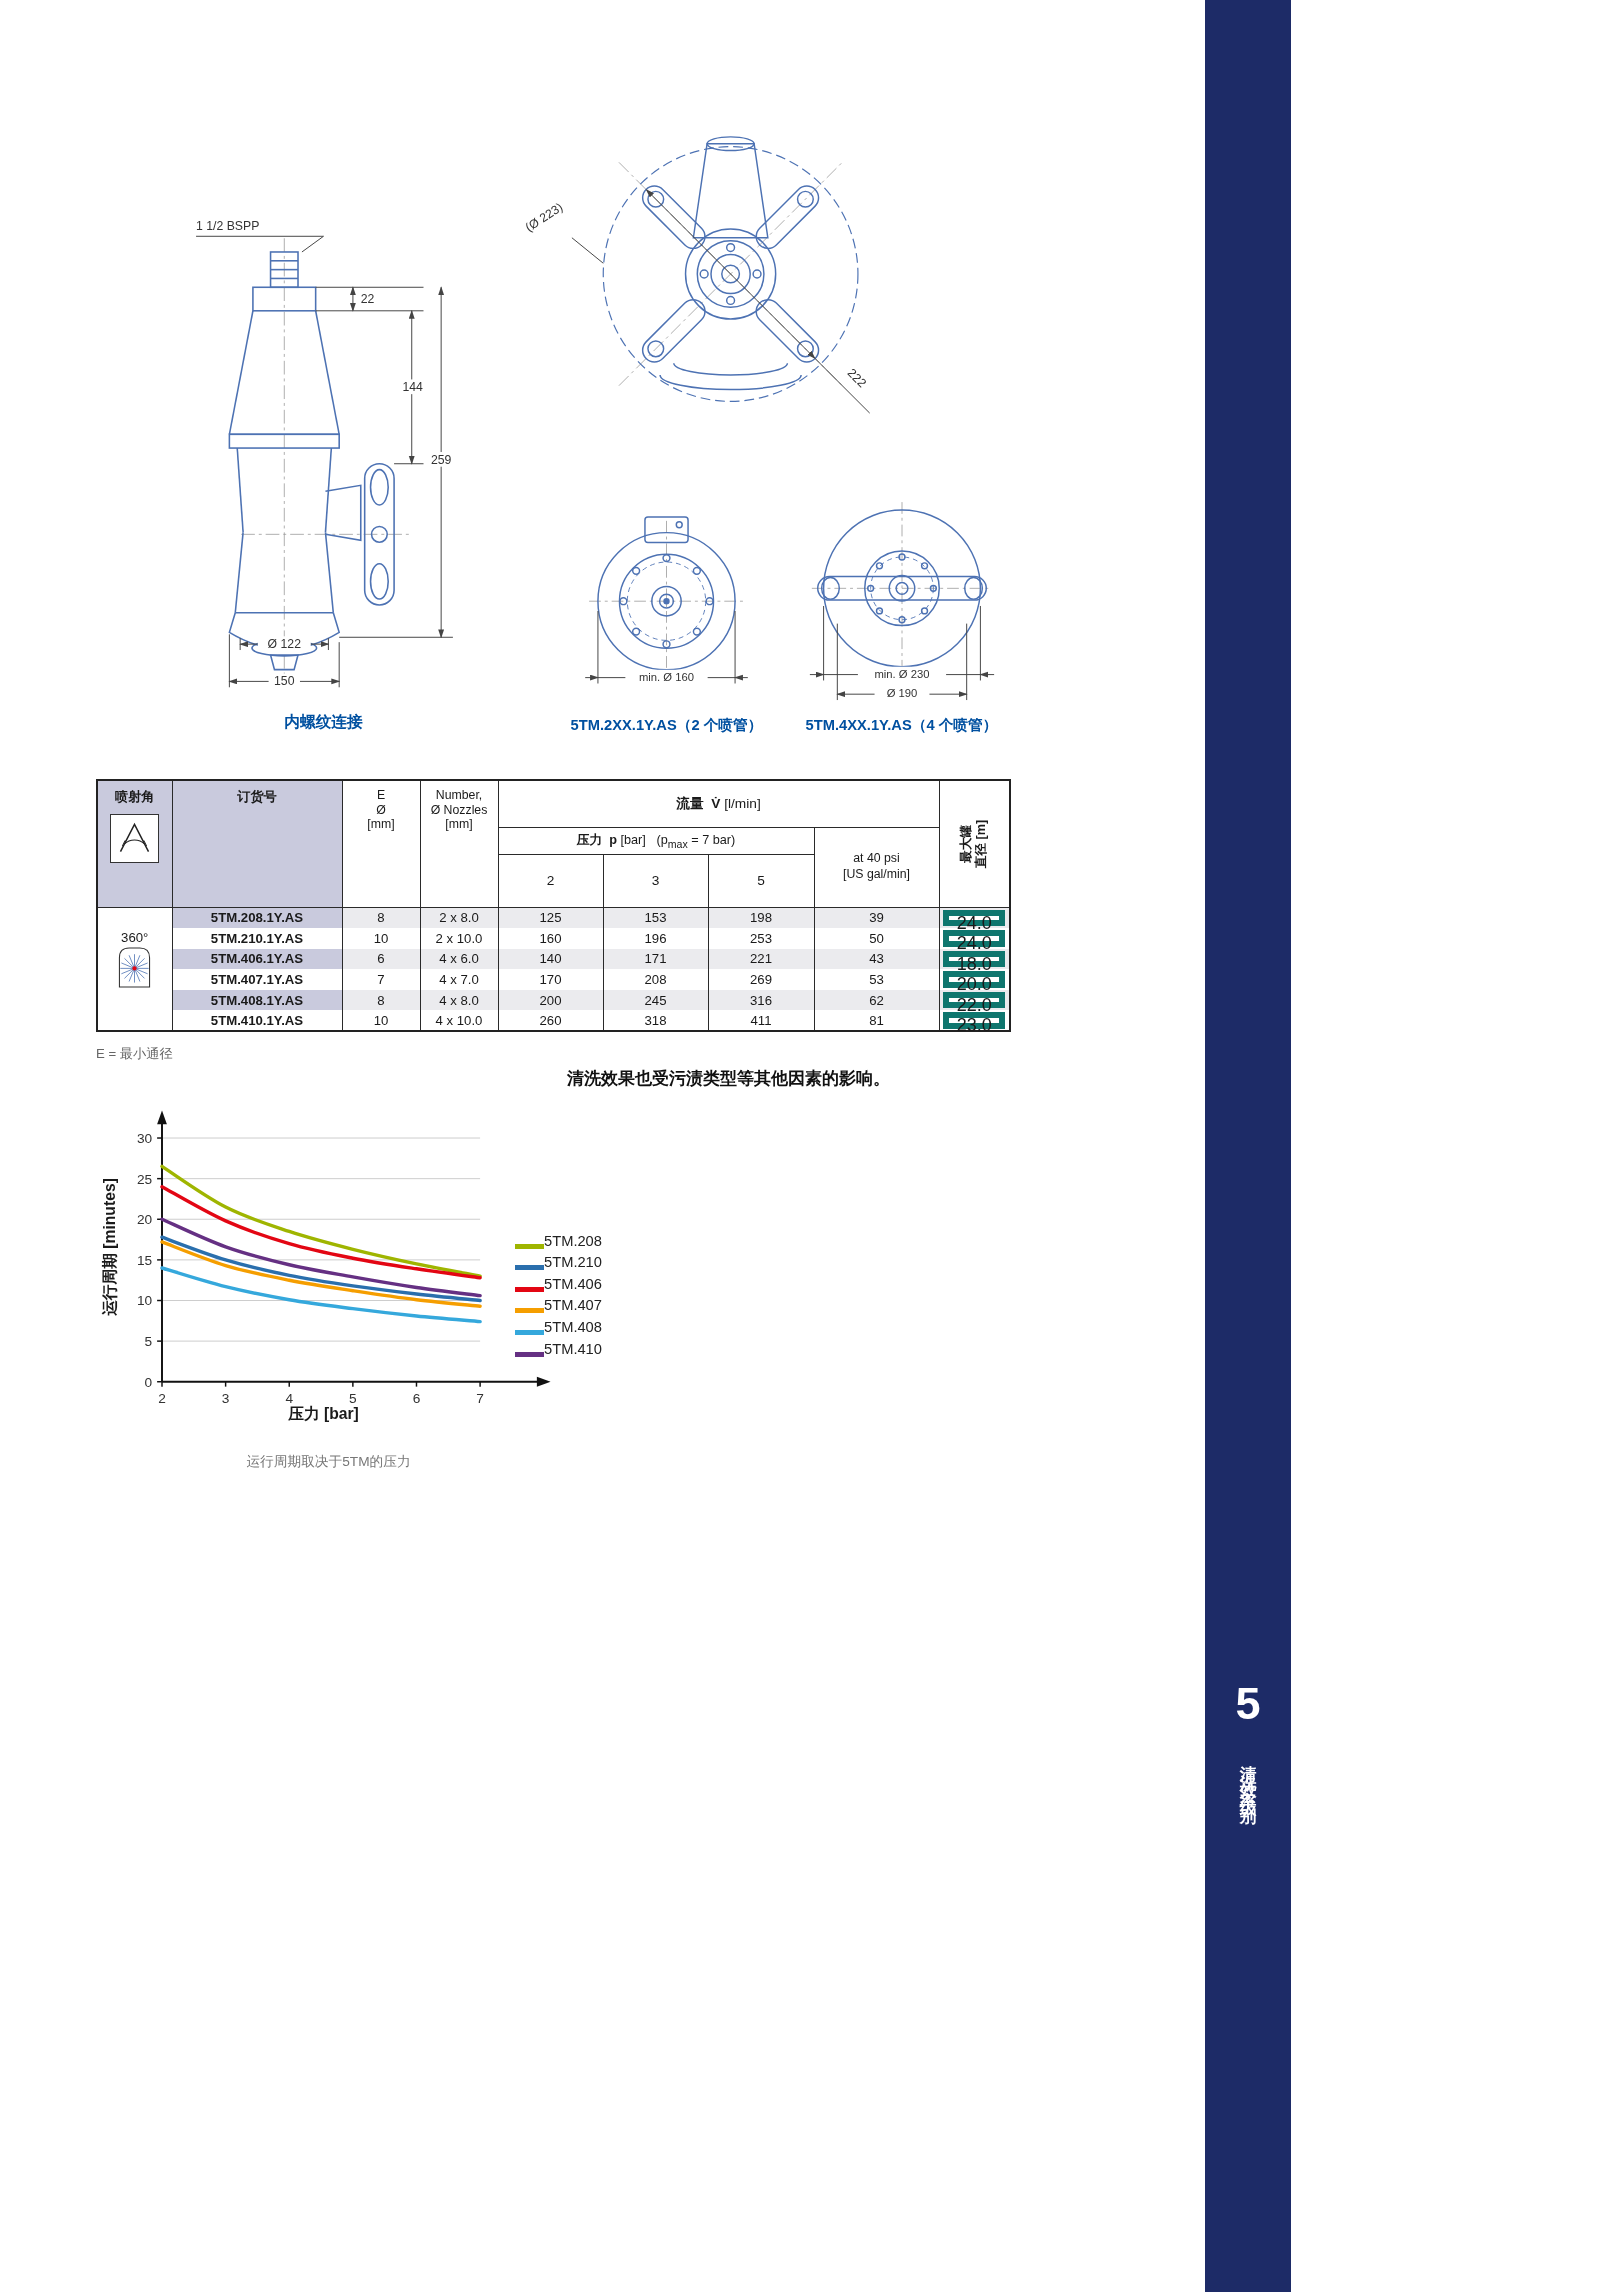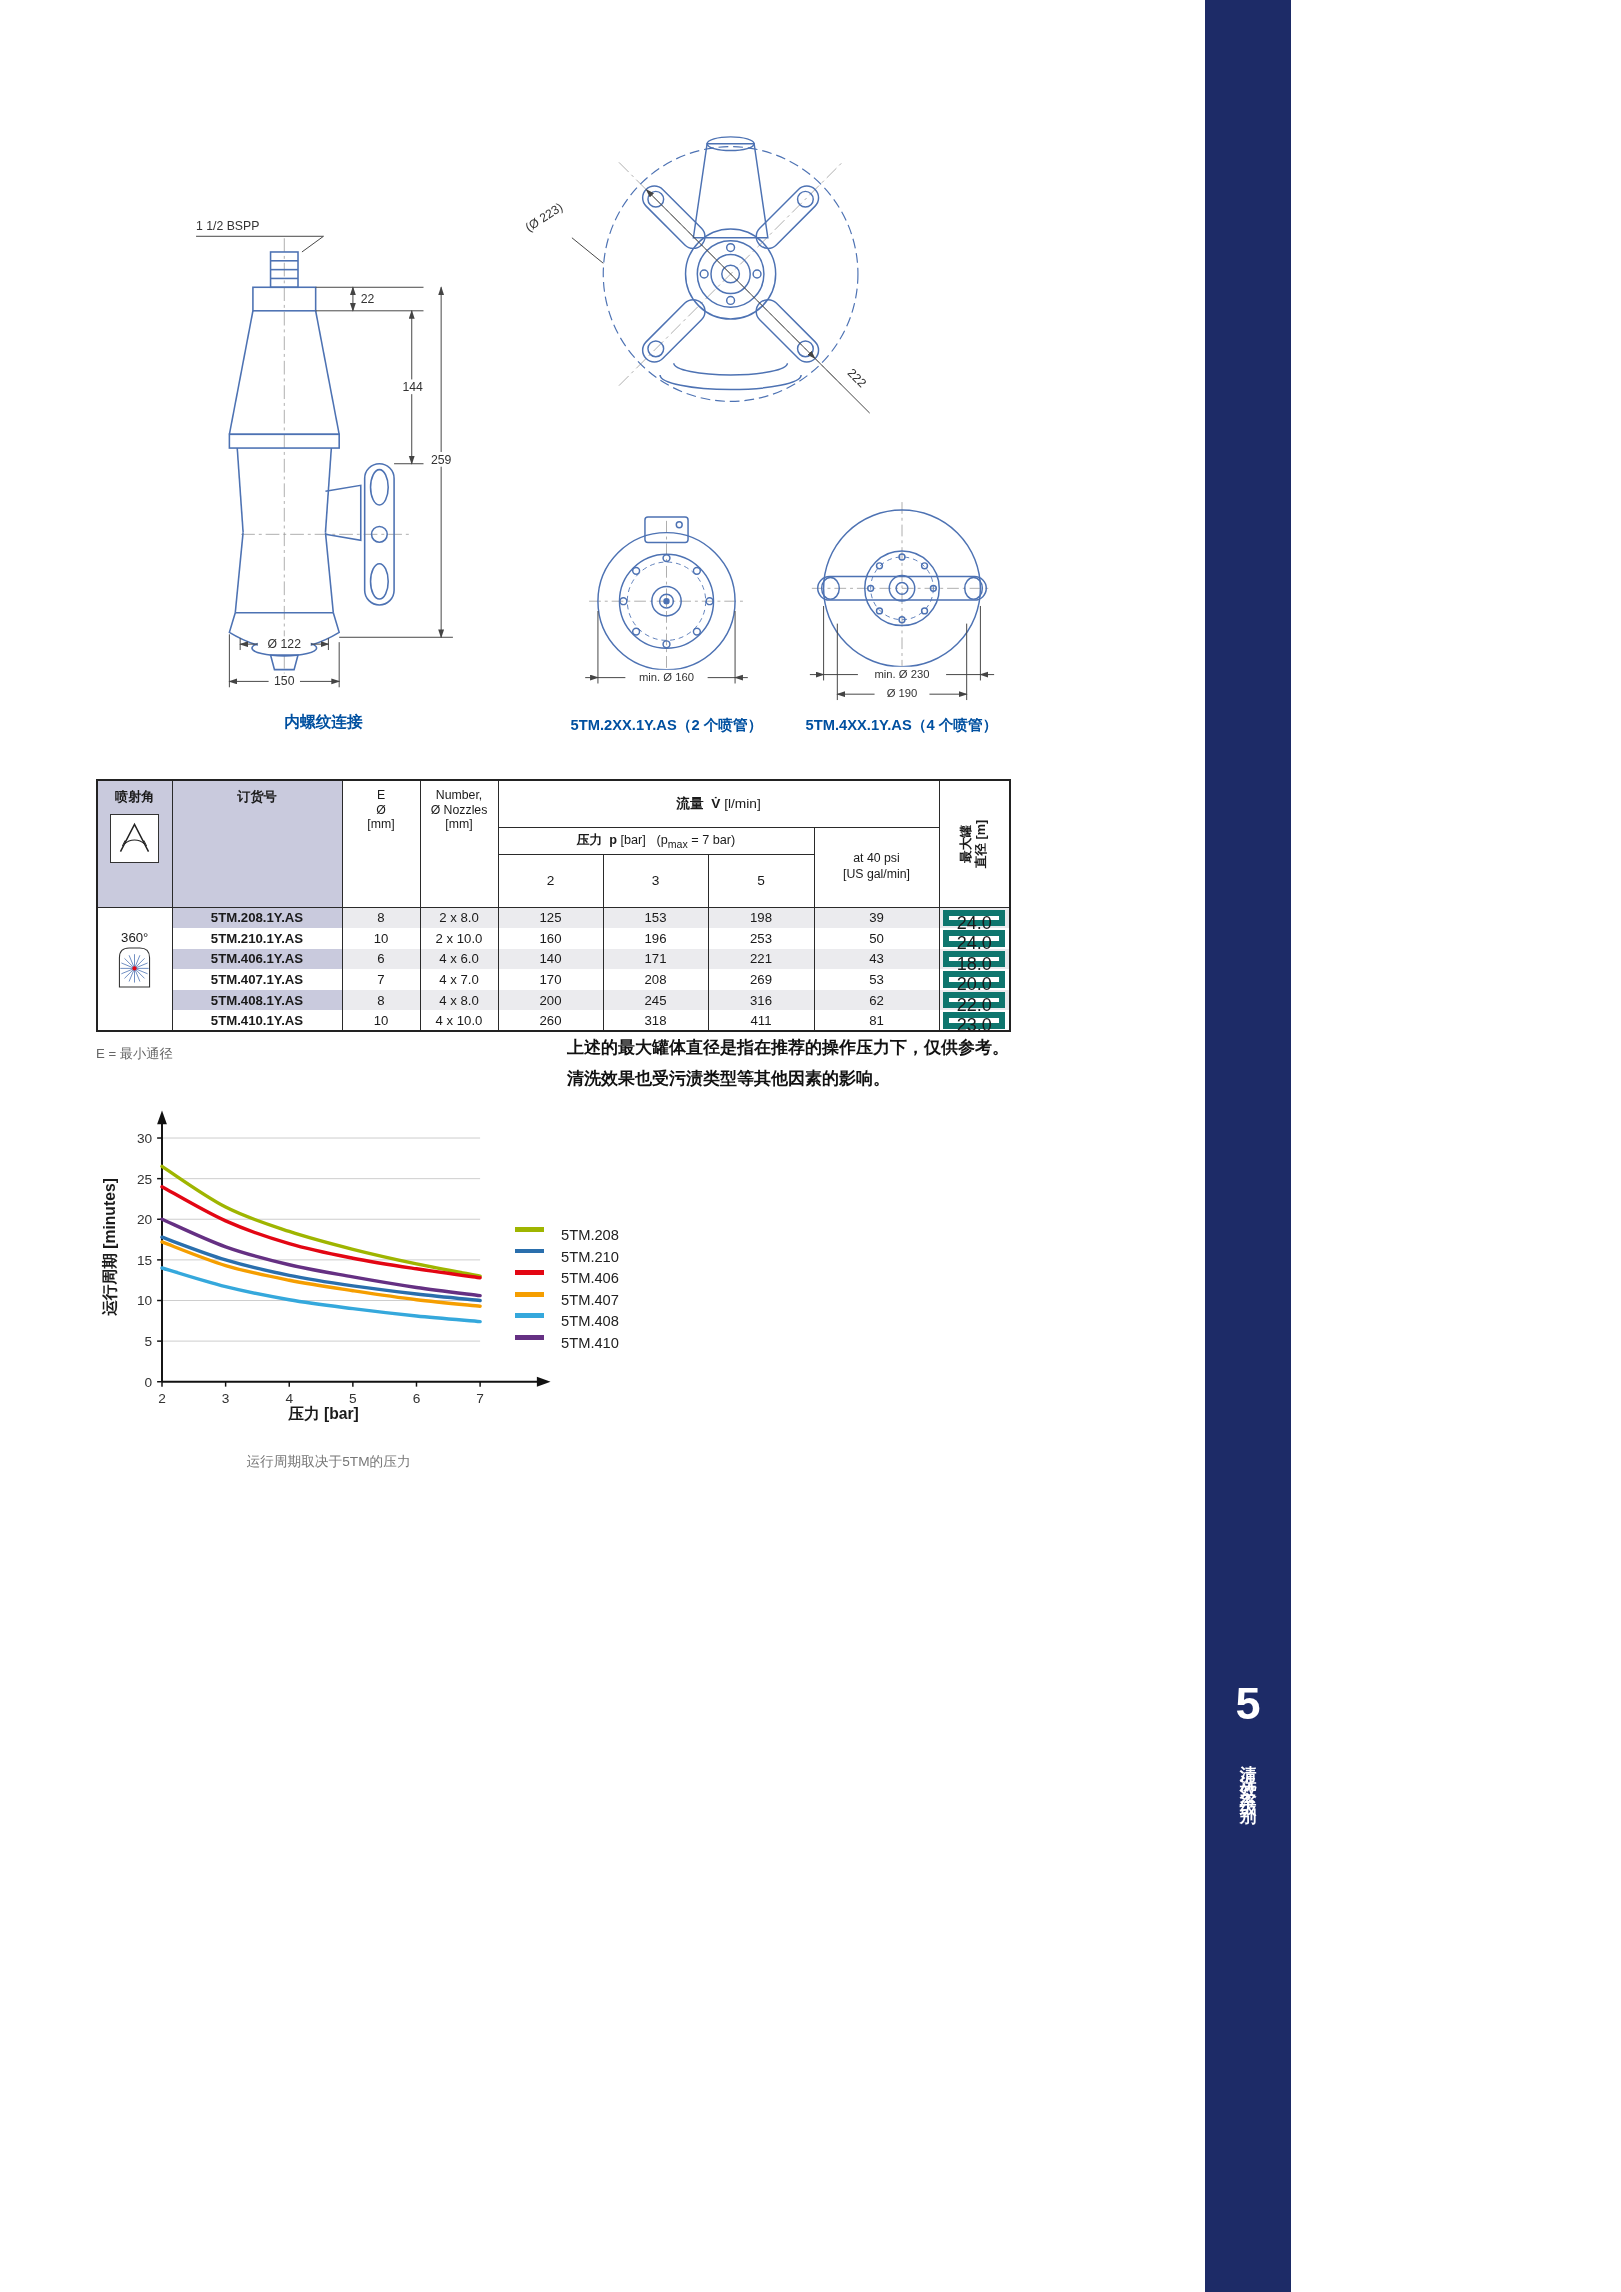--- a/index.html
+++ b/index.html
@@ -56,21 +56,21 @@
   
   .enote{position:absolute;left:96px;top:1045px;font-size:13.2px;color:#666}
   .bignote{position:absolute;left:567px;width:745px;font-size:17px;font-weight:bold;line-height:30px;color:#111}
 
   
   .ylabel{position:absolute;left:110px;top:1247px;transform:translate(-50%,-50%) rotate(-90deg);
           font-weight:bold;font-size:15.7px;white-space:nowrap}
   .xlabel{position:absolute;left:162px;top:1404px;width:323px;text-align:center;font-weight:bold;font-size:15.7px}
   .chartcap{position:absolute;left:162px;top:1453px;width:333px;text-align:center;font-size:13.7px;color:#777}
   .legend{position:absolute;left:515px;top:1227px}
-  .legend-item{display:flex;align-items:flex-start;gap:17px;height:21.6px}
+  .legend-item{display:flex;align-items:flex-end;gap:0;height:21.6px}
   .legend-swatch{width:29px;height:4.9px}
   .legend-label{font-size:14.7px;color:#222}
 
   
   .pagenum{position:absolute;left:1345px;top:2227px;font-size:17px;color:#555}
   .logo{position:absolute;left:1397px;top:2213px;width:132px;height:47px;border:2px solid #0c3e8e;
         background:#fff;}
   .logo-text{color:#0c3e8e;font-weight:bold;font-size:15.7px;letter-spacing:1px;padding-top:2.9px;font-style:italic}
 </style>
 </head>
@@ -448,21 +448,20 @@
             <td>81</td>
             <td class="tankcell">
               <div class="tankbox">23.0</div>
             </td>
           </tr>
         </tbody>
     </table>
   </div>
 
   <div class="enote">E = 最小通径</div>
-  <div class="bignote" style="top:1033px">上述的最大罐体直径是指在推荐的操作压力下，仅供参考。</div>
   <div class="bignote" style="top:1064px">清洗效果也受污渍类型等其他因素的影响。</div>
 
   <svg id="chart-svg" class="abs" style="left:93px;top:1093px" width="461" height="323" viewBox="0 0 470 330">
       <line x1="70" y1="253.5" x2="395" y2="253.5" stroke="#cccccc" stroke-width="1"></line>
       <line x1="70" y1="212" x2="395" y2="212" stroke="#cccccc" stroke-width="1"></line>
       <line x1="70" y1="170.5" x2="395" y2="170.5" stroke="#cccccc" stroke-width="1"></line>
       <line x1="70" y1="129" x2="395" y2="129" stroke="#cccccc" stroke-width="1"></line>
       <line x1="70" y1="87.49999999999997" x2="395" y2="87.49999999999997" stroke="#cccccc" stroke-width="1"></line>
       <line x1="70" y1="45.99999999999997" x2="395" y2="45.99999999999997" stroke="#cccccc" stroke-width="1"></line>
       <line x1="70" y1="295" x2="70" y2="30" stroke="#111" stroke-width="2"></line>

